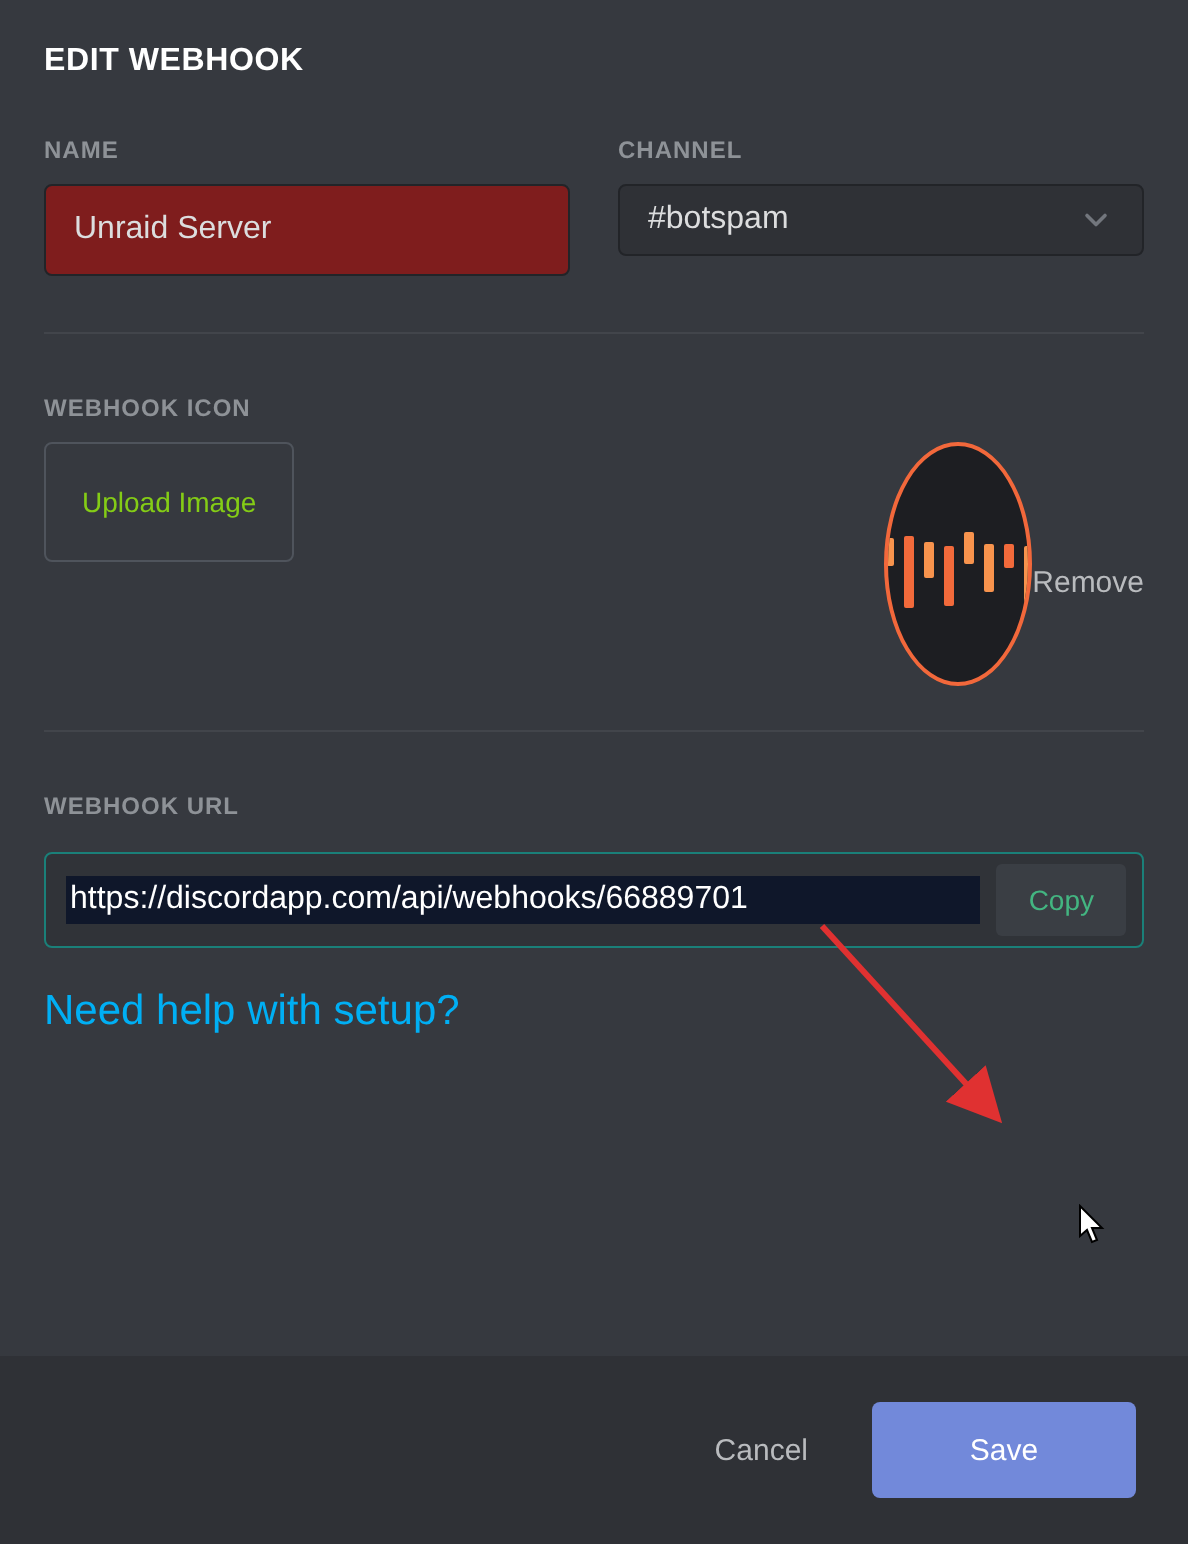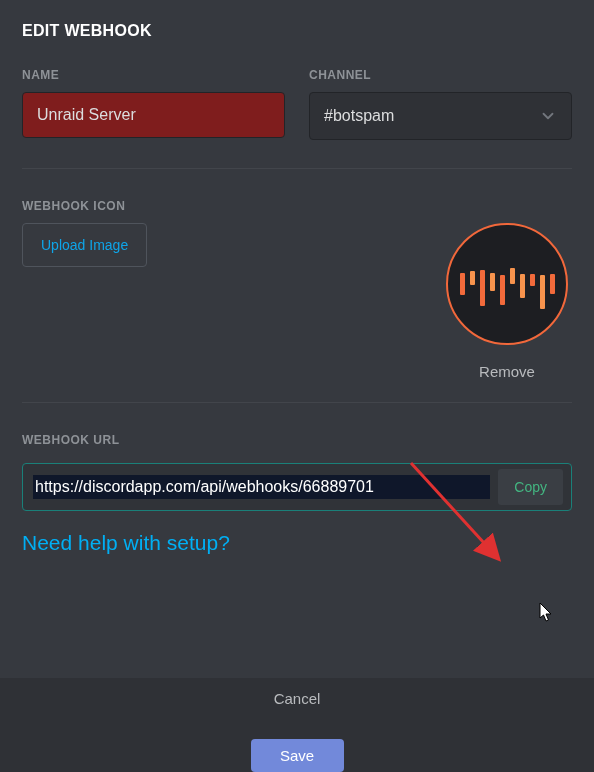--- a/index.html
+++ b/index.html
@@ -42,21 +42,21 @@
     border: 1px solid #222428;
     border-radius: 4px;
     color: #dcddde;
     font-size: 16px;
     padding: 0 14px;
     outline: none;
   }
   .select-wrap {
     position: relative;
     width: 100%;
-    height: 48px;
+    height: 36px;
     background: #2f3136;
     border: 1px solid #222428;
     border-radius: 4px;
     display: flex;
     align-items: center;
     padding: 0 14px;
     cursor: pointer;
   }
   .select-value {
     color: #dcddde;
@@ -80,31 +80,31 @@
   }
   .icon-left { flex: 1; }
   .hint {
     color: #b9bbbe;
     font-size: 15px;
     margin-bottom: 14px;
   }
   .upload-btn {
     border: 1px solid #4f545c;
     background: transparent;
-    color: #0ea5e9;
+    color: #84cc16;
     font-size: 14px;
     font-weight: 500;
-    height: 44px;
+    height: 60px;
     padding: 0 18px;
     border-radius: 4px;
     cursor: pointer;
   }
   .icon-right {
     display: flex;
-    flex-direction: column;
+    flex-direction: row;
     align-items: center;
     width: 130px;
   }
   .avatar {
     width: 122px;
     height: 122px;
     border-radius: 50%;
     background: #1d1e22;
     border: 2px solid #f2683b;
     display: flex;
@@ -171,38 +171,37 @@
   .footer {
     position: absolute;
     left: 0; right: 0; bottom: 0;
     height: 94px;
     background: #2f3136;
     display: flex;
     align-items: center;
     justify-content: flex-end;
     padding: 0 26px;
     gap: 20px;
-    flex-direction: column;
   }
   .cancel-btn {
     background: transparent;
     border: none;
     color: #b9bbbe;
     font-size: 15px;
     cursor: pointer;
     padding: 12px 12px;
   }
   .save-btn {
     background: #7289da;
     border: none;
     color: #ffffff;
     font-size: 15px;
     font-weight: 500;
     height: 48px;
-    width: 93px;
+    width: 132px;
     border-radius: 4px;
     cursor: pointer;
     text-align: center;
   }
   .arrow-svg {
     position: absolute;
     left: 403px;
     top: 455px;
     pointer-events: none;
   }

